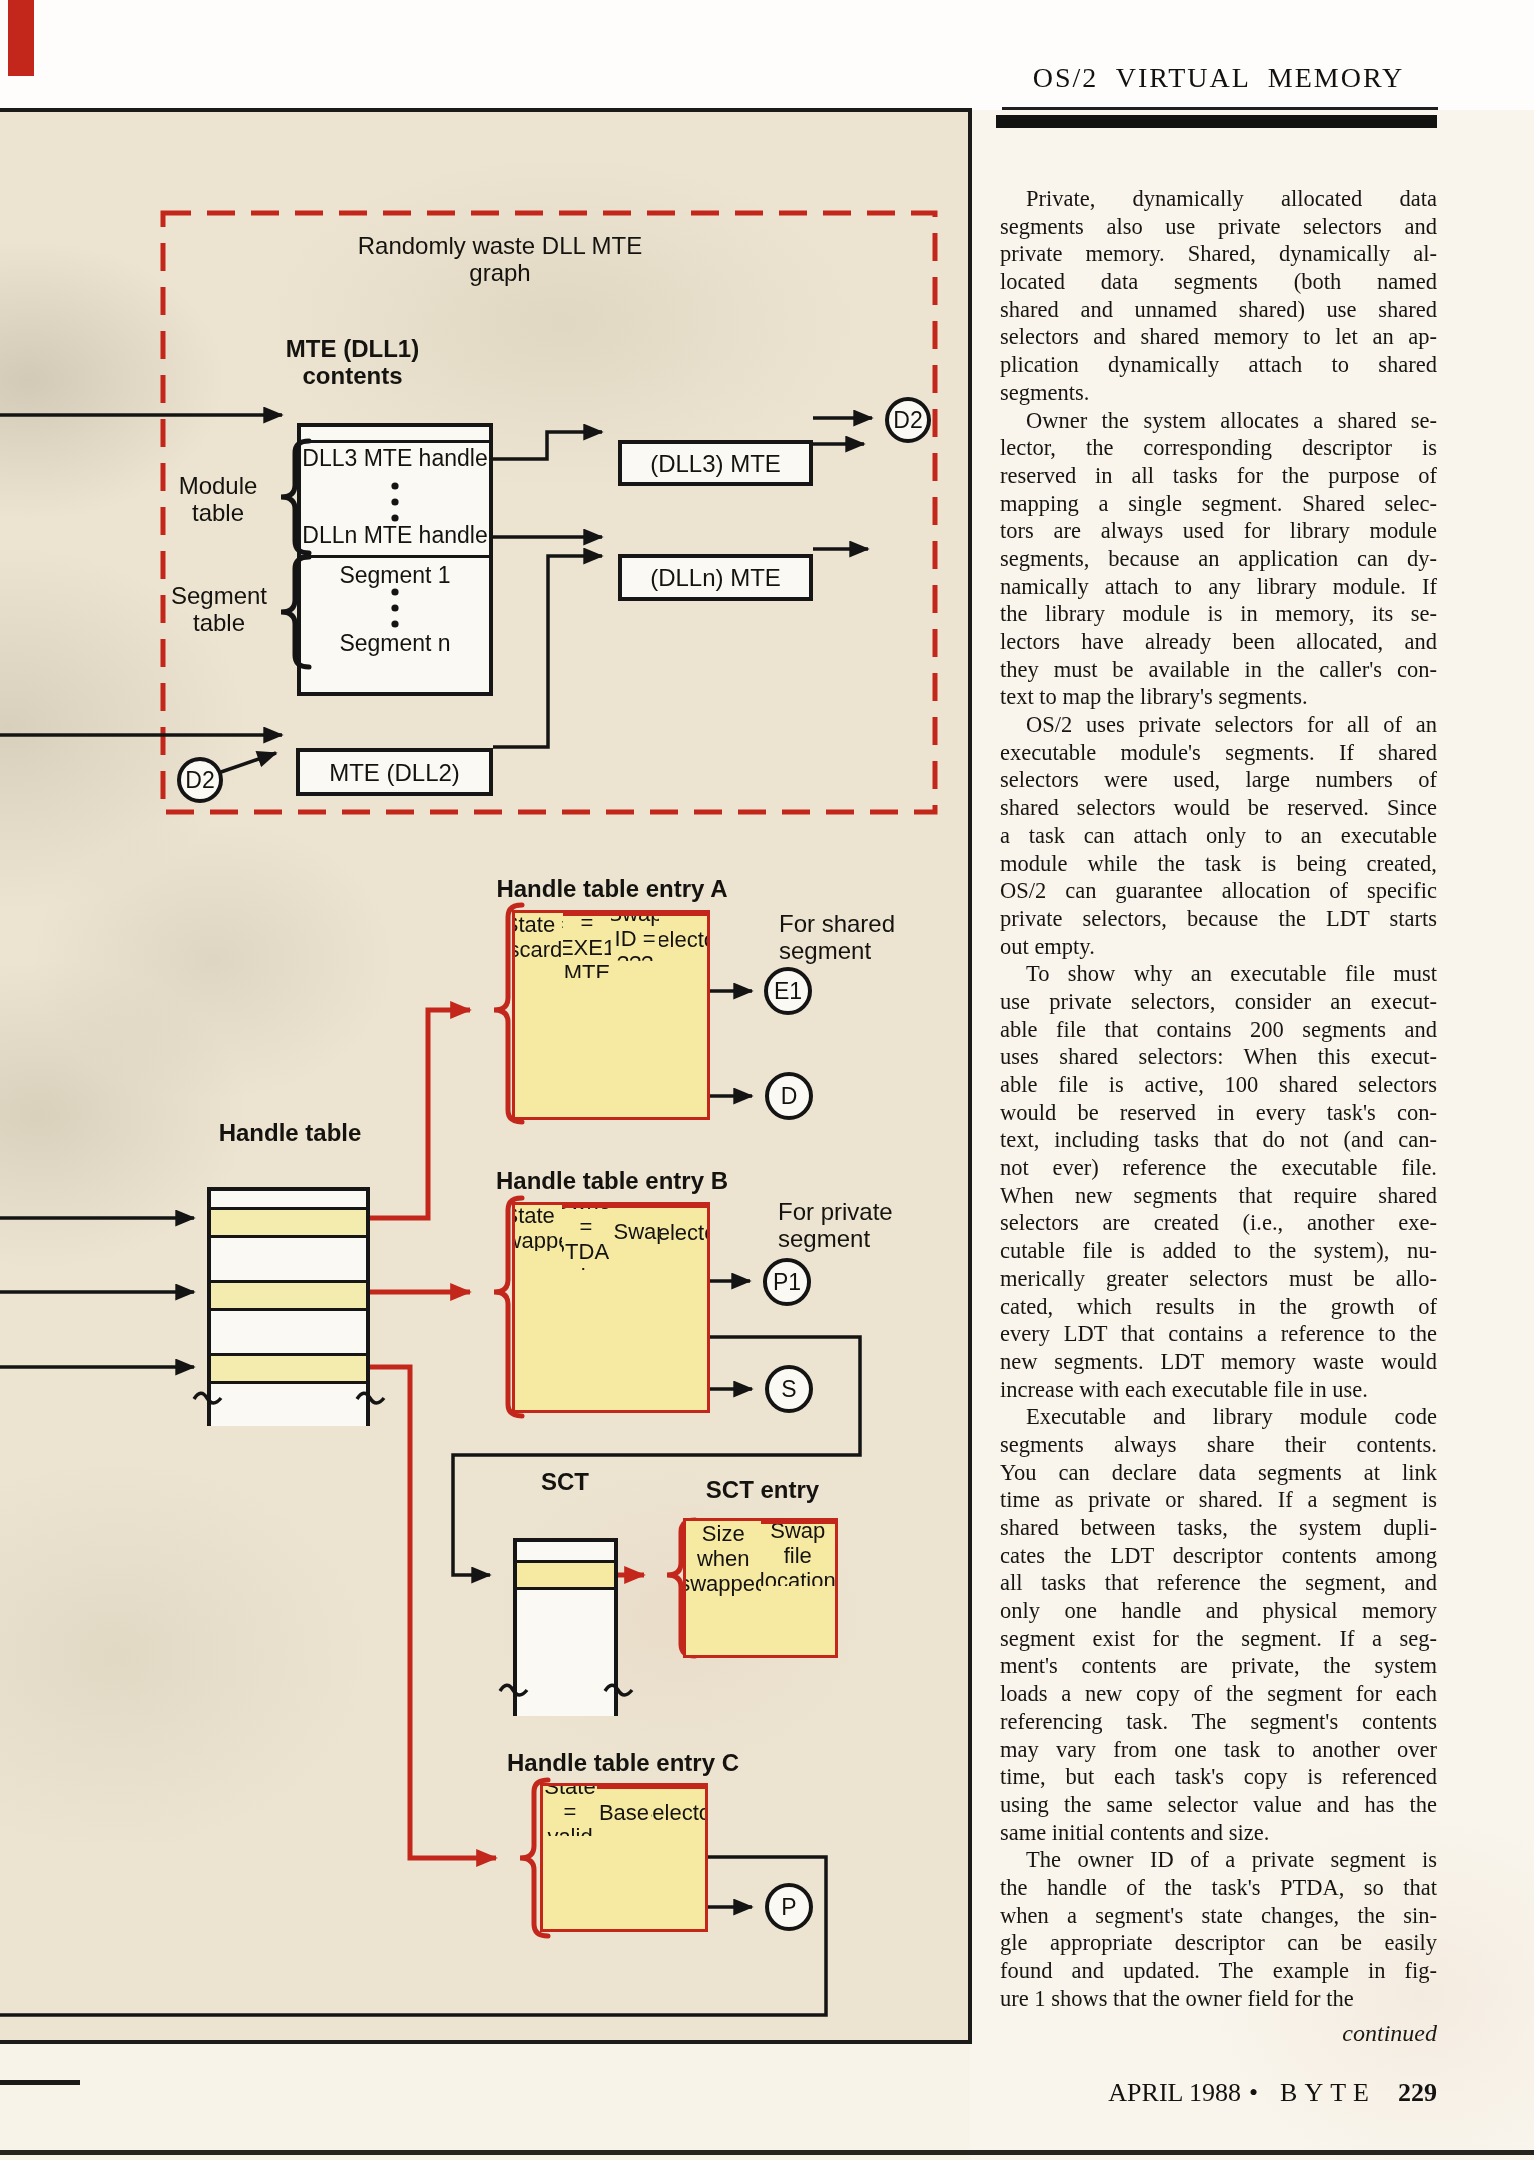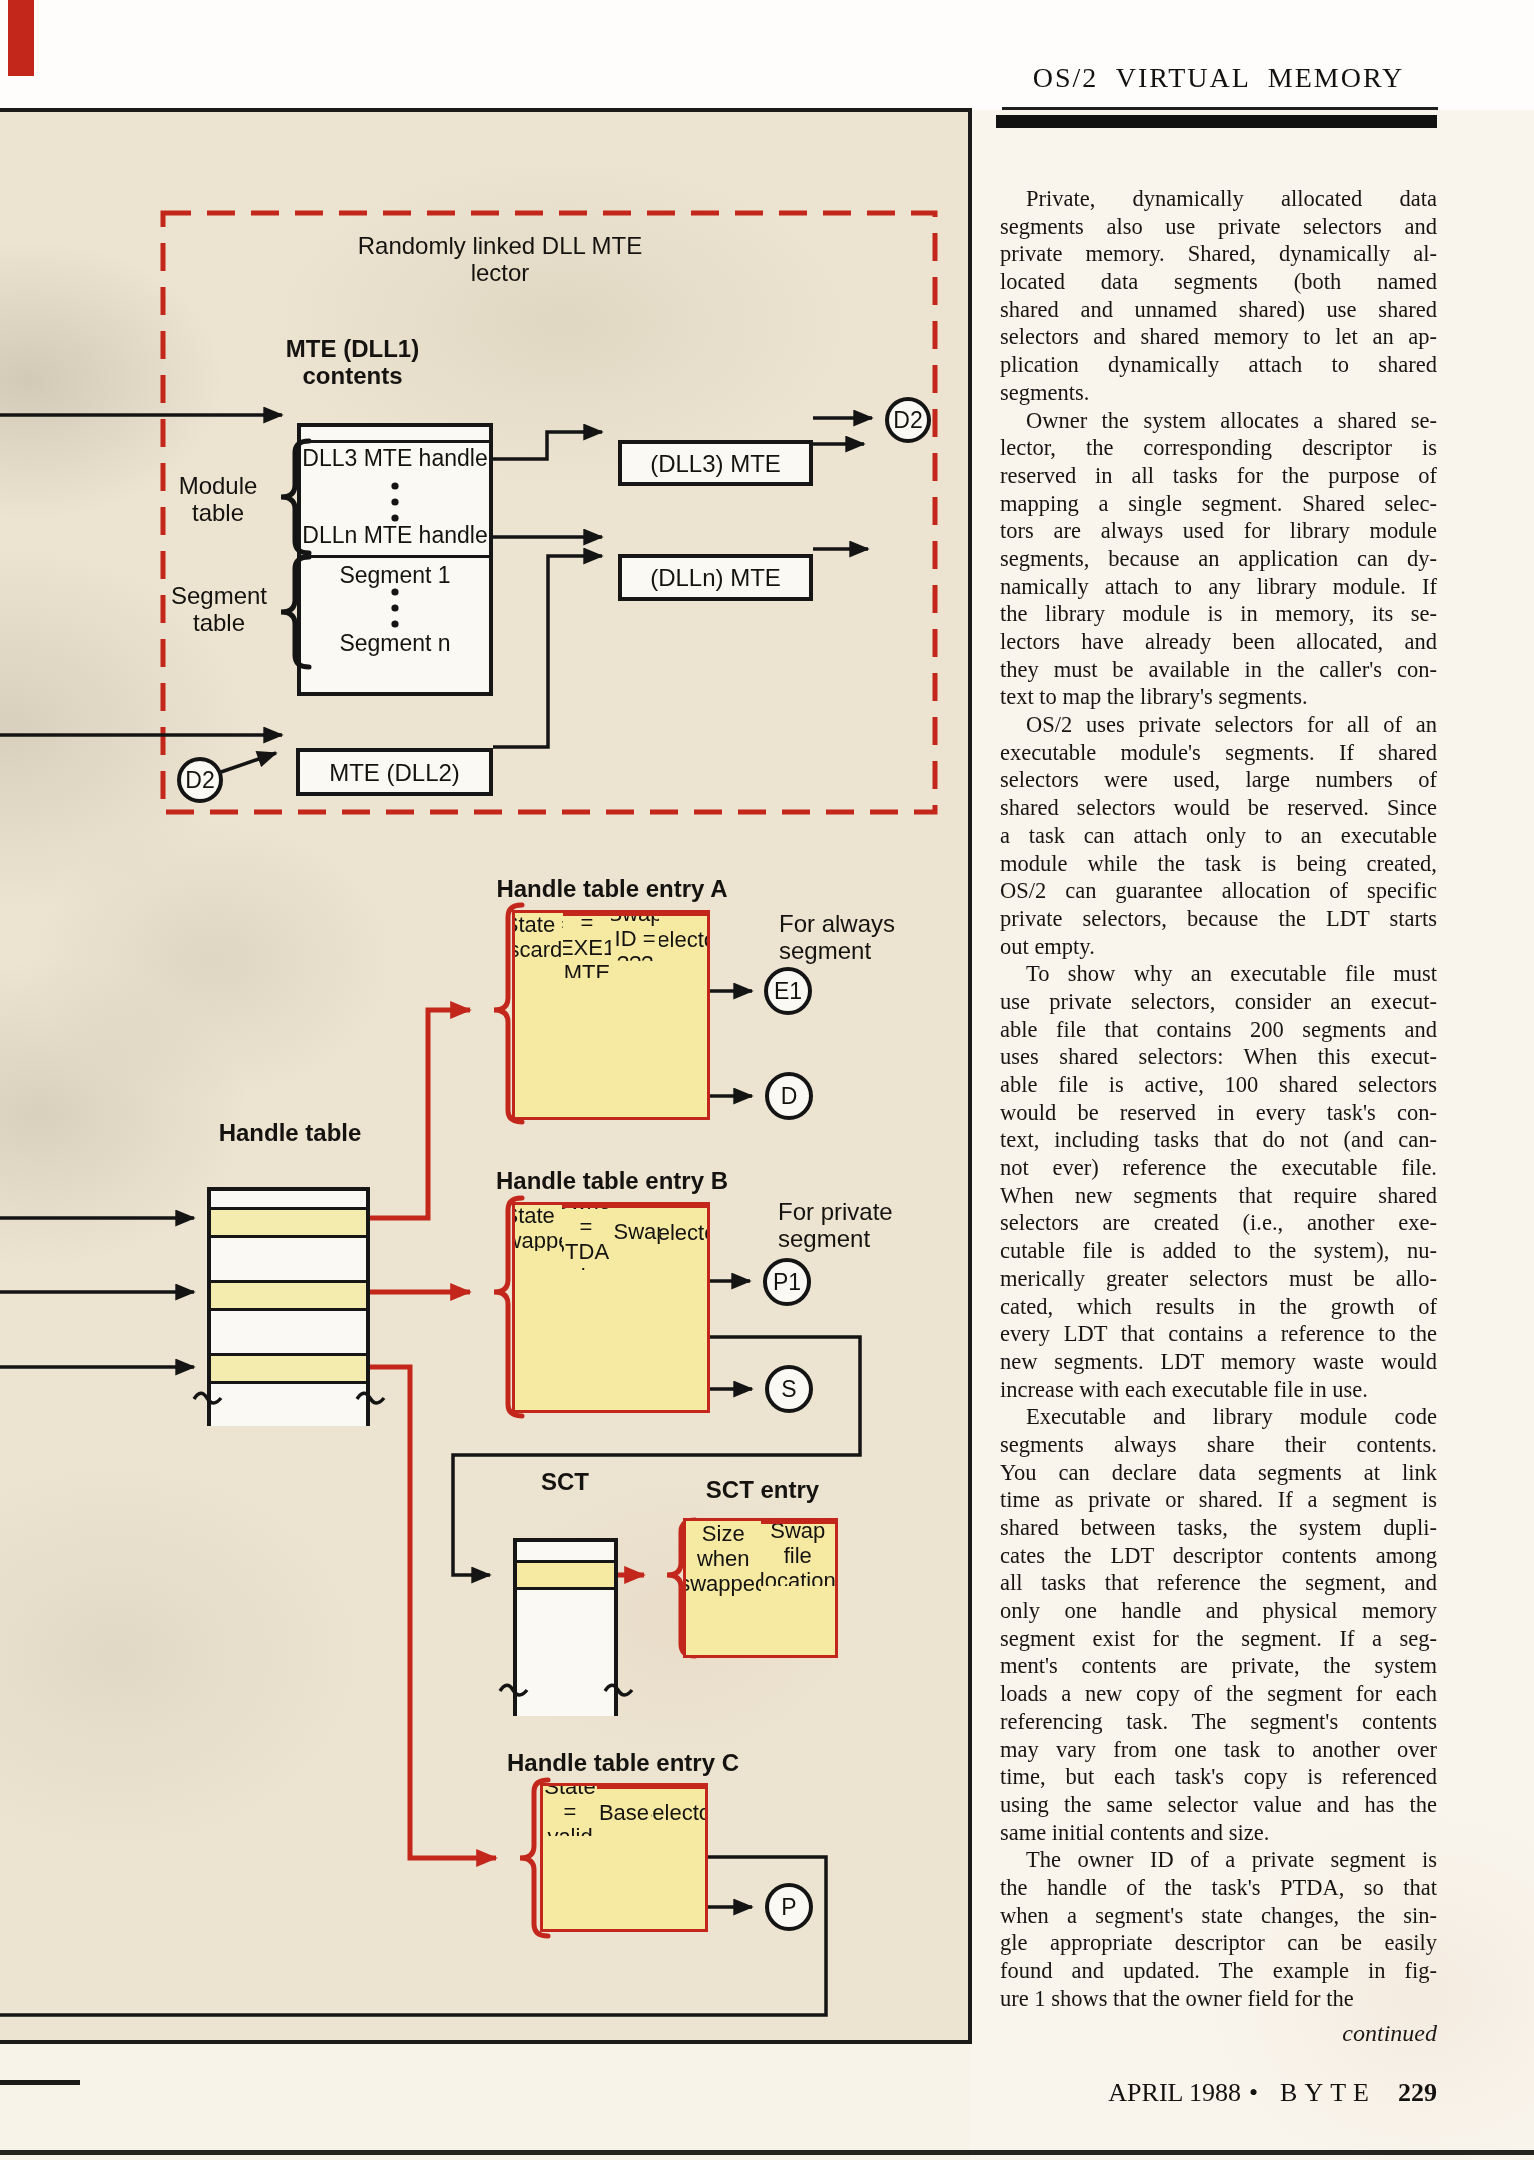--- a/index.html
+++ b/index.html
@@ -127,21 +127,21 @@
     <g fill="#141414">
       <circle cx="395" cy="486" r="3.6"></circle>
         <circle cx="395" cy="502" r="3.6"></circle>
         <circle cx="395" cy="518" r="3.6"></circle>
       <circle cx="395" cy="592" r="3.6"></circle>
         <circle cx="395" cy="608" r="3.6"></circle>
         <circle cx="395" cy="624" r="3.6"></circle>
     </g>
   </svg>
 
-  <div class="lbl f24 ctr" style="left:330px;top:244px;width:340px;height:30px;">Randomly linked DLL MTE lector</div>
+  <div class="lbl f24 ctr" style="left:330px;top:244px;width:340px;height:30px;">Randomly waste DLL MTE graph</div>
   <div class="lbl f24 b ctr" style="left:235px;top:348px;width:235px;height:28px;">MTE (DLL1) contents</div>
 
   <div class="wbox" style="left:297px;top:395px;width:196px;height:273px;"></div>
   <div class="hline" style="left:300px;top:440px;width:190px;"></div>
   <div class="hline" style="left:300px;top:555px;width:190px;"></div>
   <div class="lbl f23 ctr" style="left:297px;top:444px;width:196px;height:28px;">DLL3 MTE handle</div>
   <div class="lbl f23 ctr" style="left:297px;top:521px;width:196px;height:28px;">DLLn MTE handle</div>
   <div class="lbl f23 ctr" style="left:297px;top:561px;width:196px;height:28px;">Segment 1</div>
   <div class="lbl f23 ctr" style="left:297px;top:629px;width:196px;height:28px;">Segment n</div>
 
@@ -171,21 +171,21 @@
   <div class="ybox" style="left:512px;top:910px;width:198px;height:210px;">
     <div class="yrow" style="height:47px;">State = discarded</div>
     <div class="yrow" style="height:65px;">
       <div>Owner = EXE1 MTE</div>
       <div style="padding-left:40px;">handle</div>
     </div>
     <div class="yrow" style="height:48px;">Swap ID = ???</div>
     <div class="yrow" style="height:50px;">Selector</div>
   </div>
   <div class="lbl f24" style="left:779px;top:910px;width:160px;">
-    <div>For always</div>
+    <div>For shared</div>
     <div>segment</div>
   </div>
   <div class="circle" style="left:764px;top:967px;width:48px;height:48px;">E1</div>
   <div class="circle" style="left:765px;top:1072px;width:48px;height:48px;">D</div>
 
   <div class="lbl f24 b ctr" style="left:490px;top:1166px;width:244px;height:28px;">Handle table entry B</div>
   <div class="ybox" style="left:512px;top:1202px;width:198px;height:211px;">
     <div class="yrow" style="height:46px;">State = swapped</div>
     <div class="yrow" style="height:65px;">
       <div>Owner = PTDA1</div>

